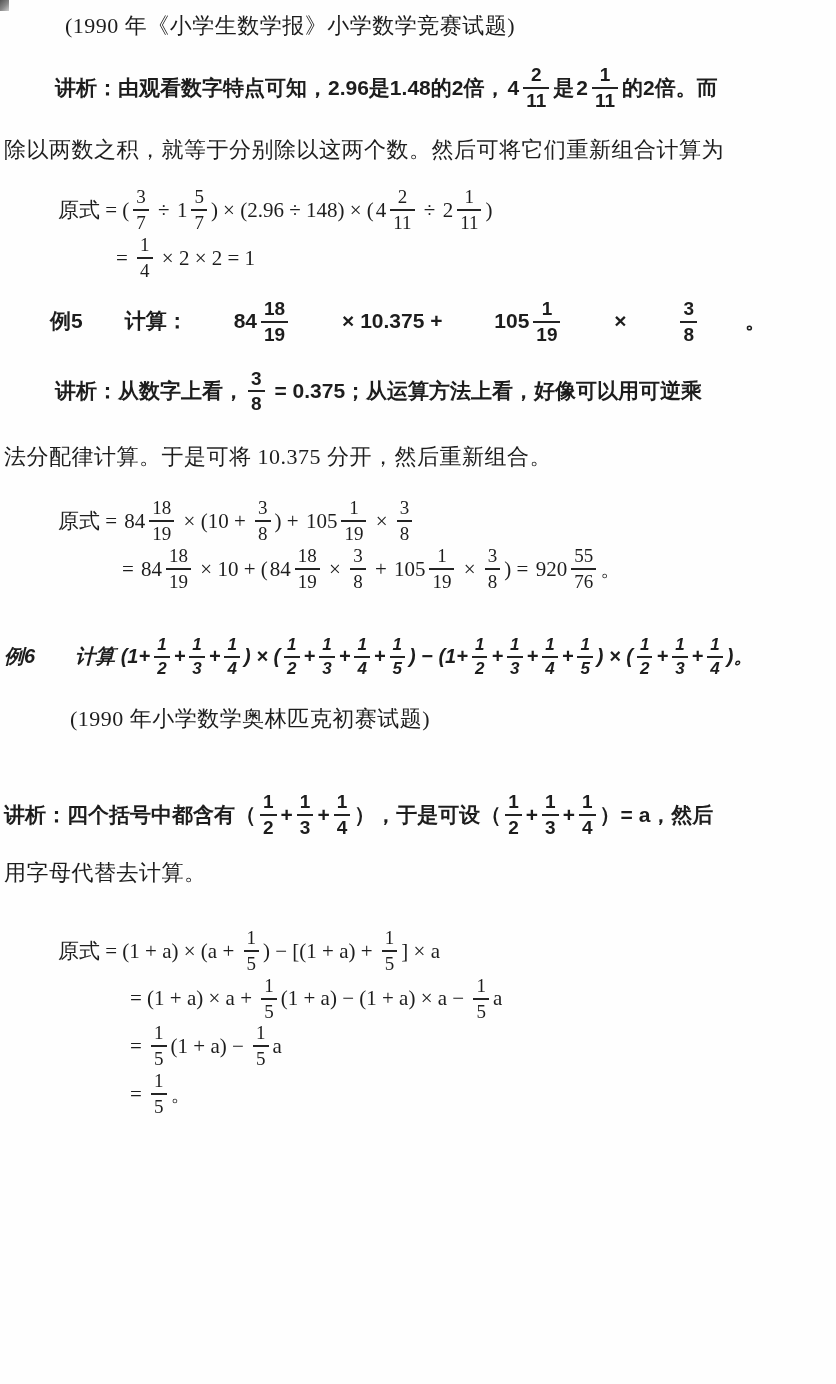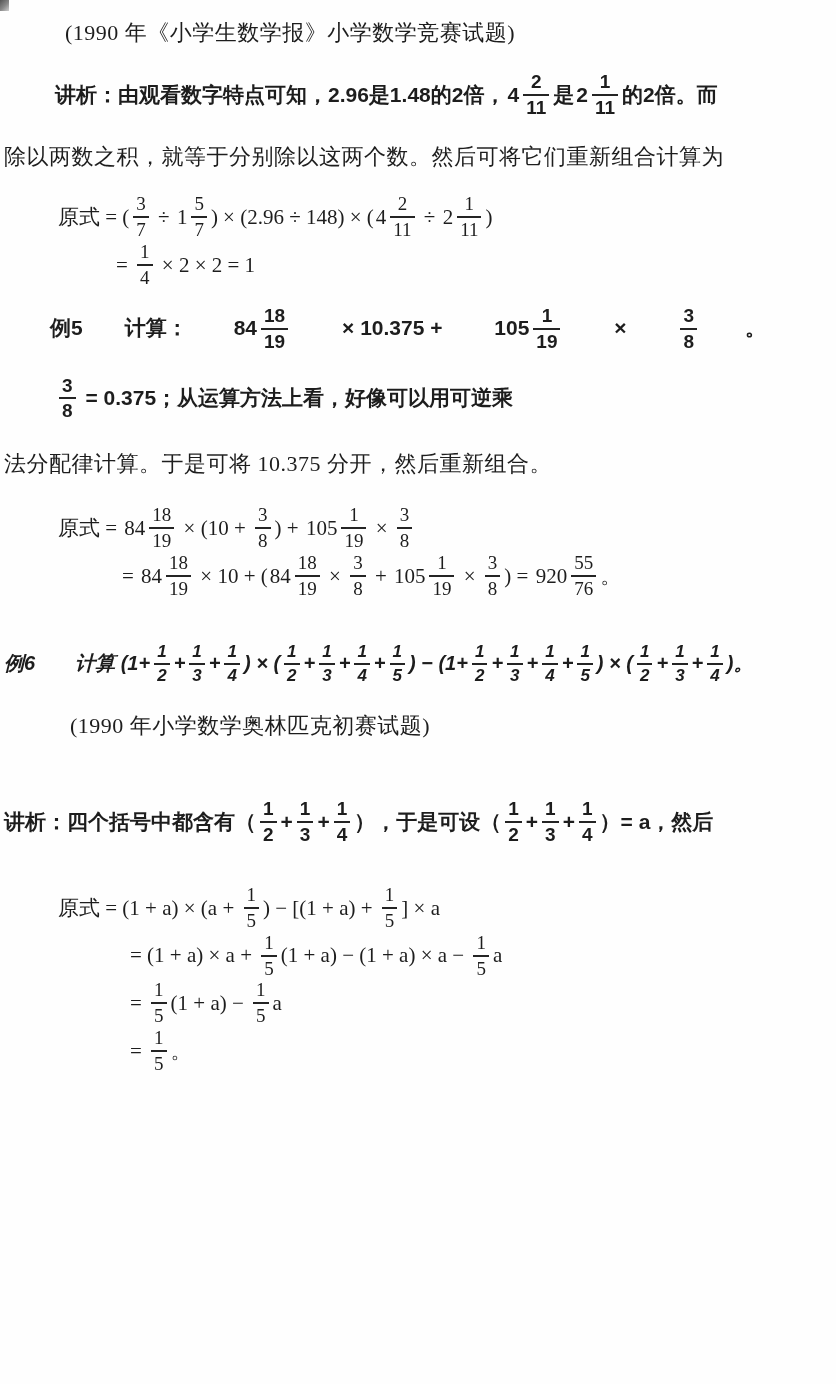--- a/index.html
+++ b/index.html
@@ -1,21 +1,21 @@
 <!DOCTYPE html>
 <html><head>
 <meta charset="utf-8">
 <style>
   html,body{margin:0;padding:0;background:#ffffff;}
   body{width:836px;font-family:"Liberation Serif","DejaVu Serif",serif;}
   .doc{
     position:relative;
     width:836px;height:1384px;
     box-sizing:border-box;
-    padding:16px 4px 0 4px;
+    padding:9px 4px 0 4px;
     background:#fefefe;
     color:#1d1d1d;
     overflow:hidden;
   }
   .corner-artifact{
     position:absolute;top:0;left:0;width:9px;height:11px;
     background:linear-gradient(135deg,#555 0%,#8a8a8a 55%,#cfcfcf 100%);
   }
   
   .para{
@@ -153,20 +153,21 @@
       <span class="mx">
         <span class="frac">
           <span class="num">3</span>
           <span class="den">8</span>
         </span>
       </span>
       <span class="ft">。</span>
     </div>
 
   <div class="fline hei ml-jx mt-a">
+      <span class="ft">讲析：从数字上看，</span>
       <span class="mx">
         <span class="frac">
           <span class="num">3</span>
           <span class="den">8</span>
         </span>
       </span>
       <span class="ft"> = 0.375；从运算方法上看，好像可以用可逆乘</span>
     </div>
 
   <p class="para flush" style="margin:28px 0 0 0;">法分配律计算。于是可将 10.375 分开，然后重新组合。</p>
@@ -396,20 +397,21 @@
       <span class="ft">+</span>
       <span class="mx">
         <span class="frac">
           <span class="num">1</span>
           <span class="den">4</span>
         </span>
       </span>
       <span class="ft">）= a，然后</span>
     </div>
 
+  <p class="para flush" style="margin:20px 0 0 0;">用字母代替去计算。</p>
 
   <div class="fline fml ml-f mt-h">
       <span class="ft">原式 = (1 + a) × (a + </span>
       <span class="mx">
         <span class="frac">
           <span class="num">1</span>
           <span class="den">5</span>
         </span>
       </span>
       <span class="ft">) − [(1 + a) + </span>

